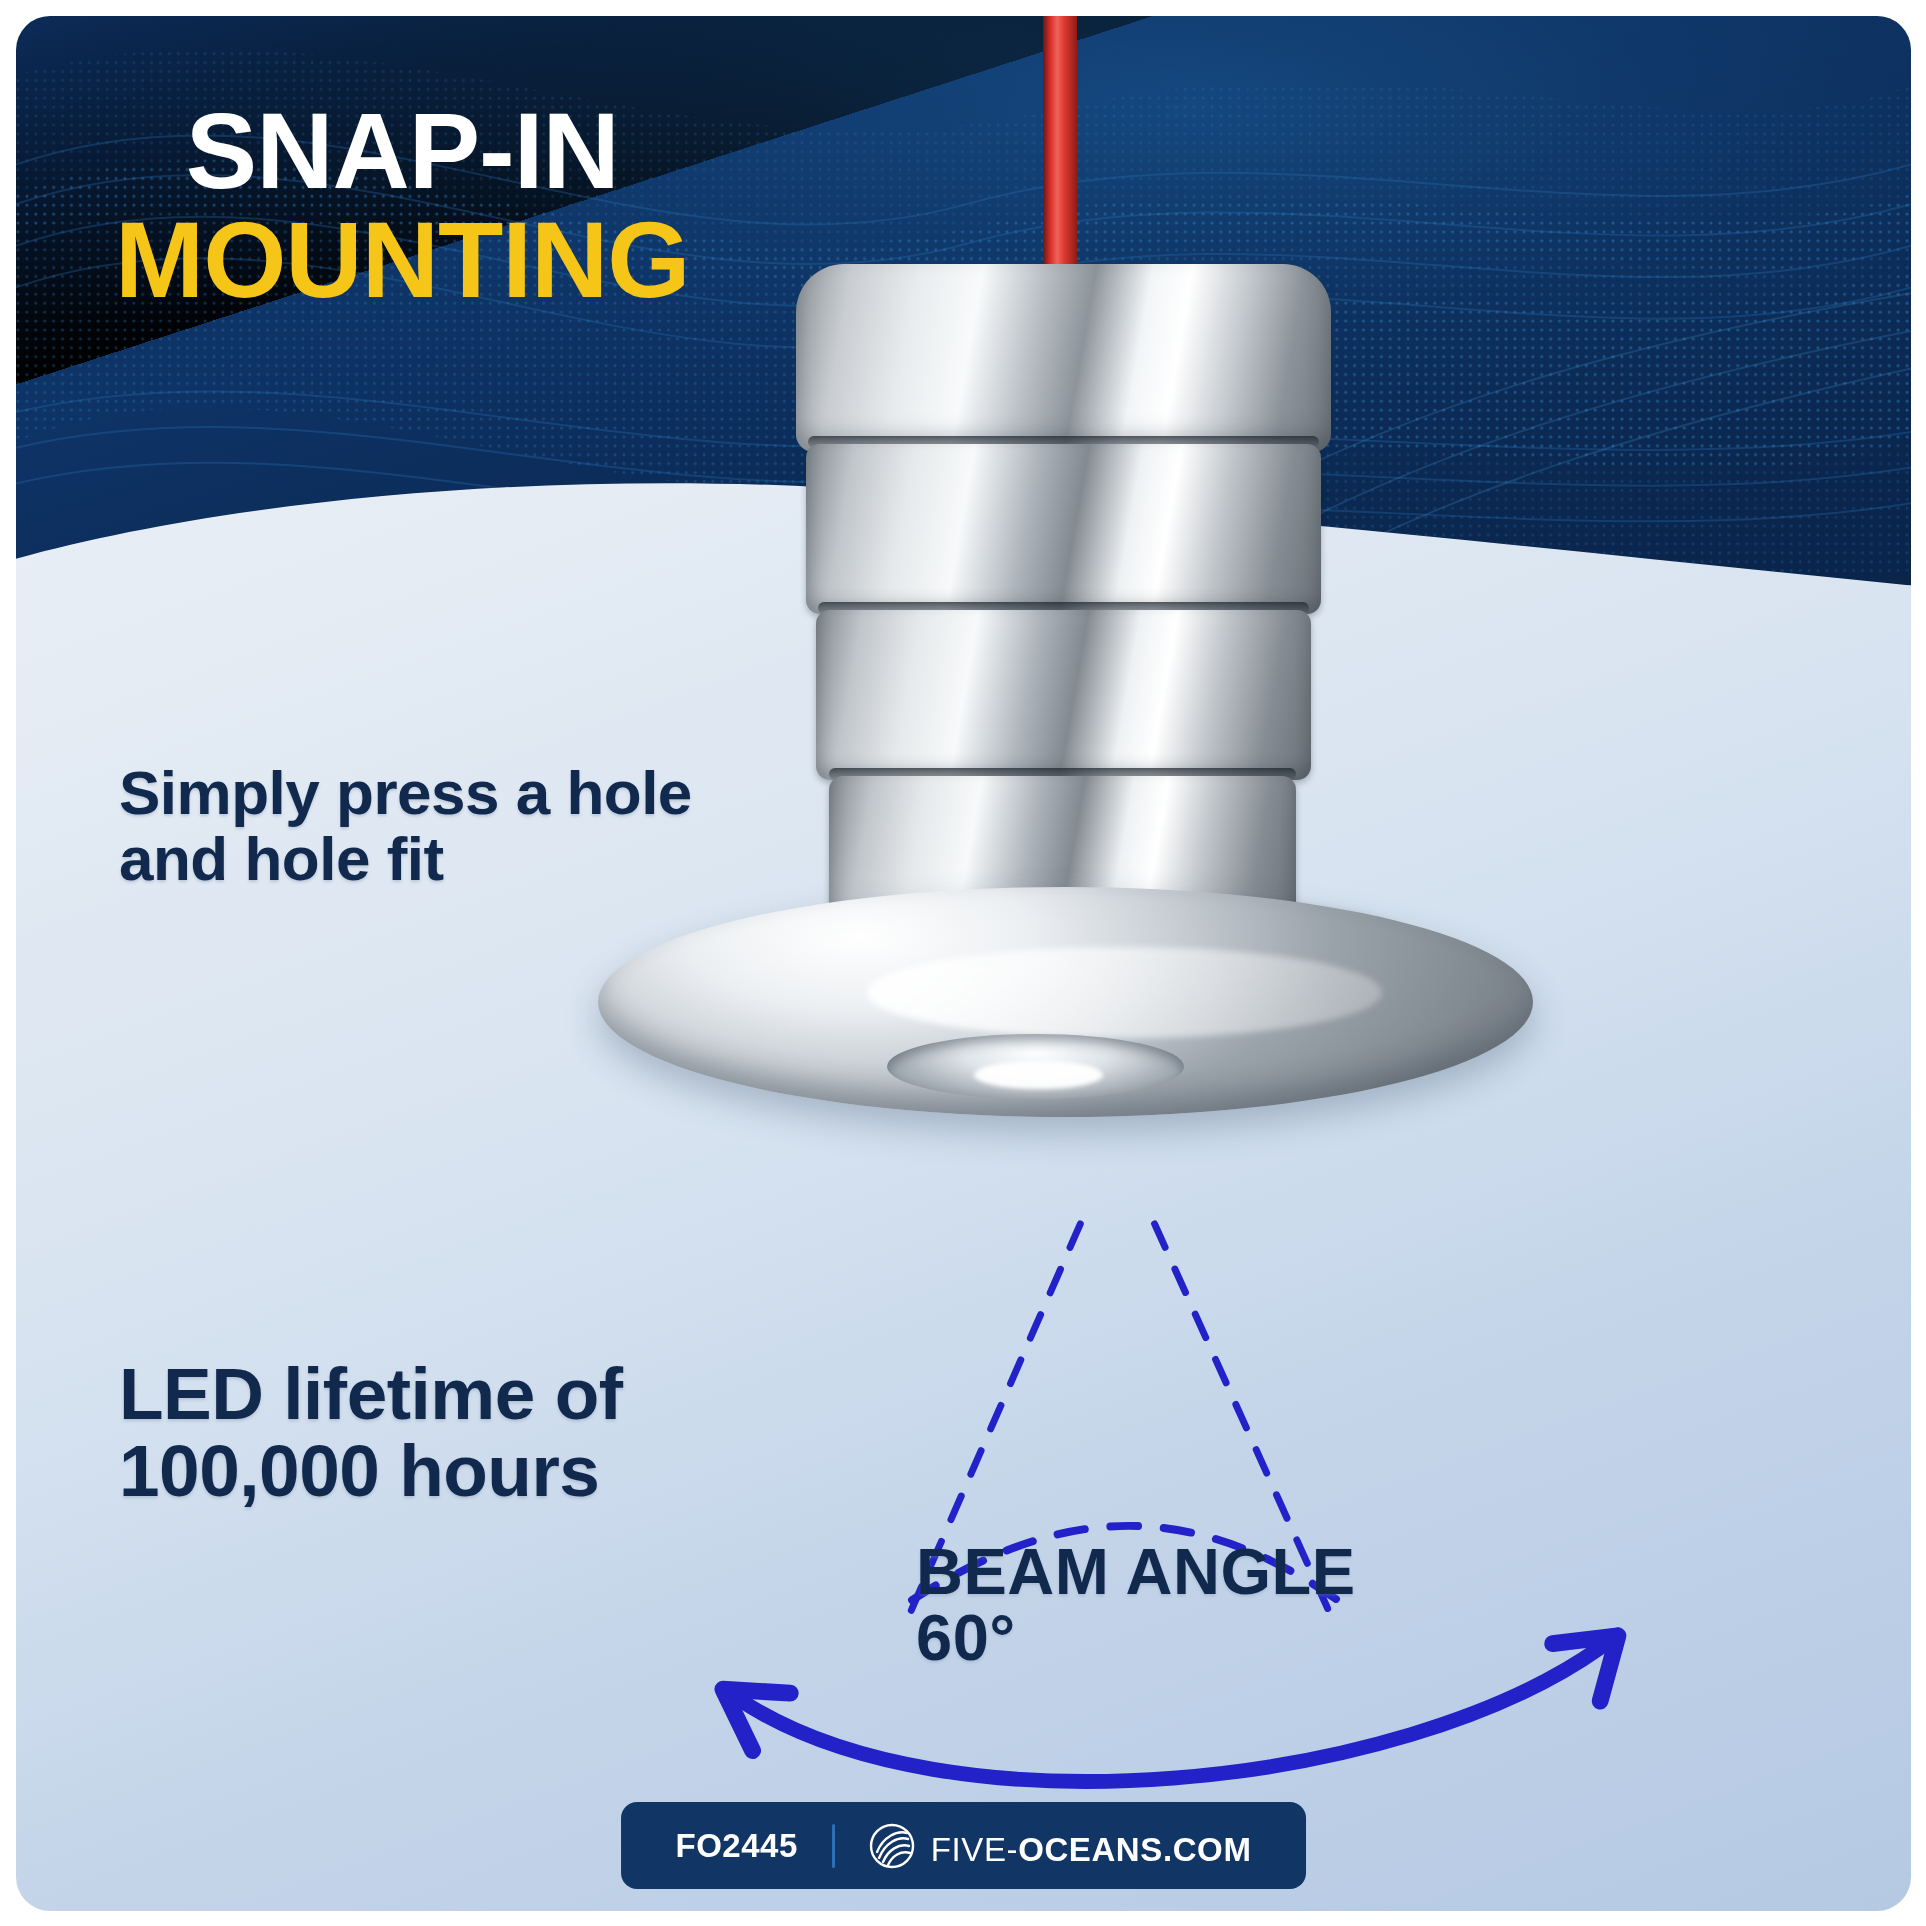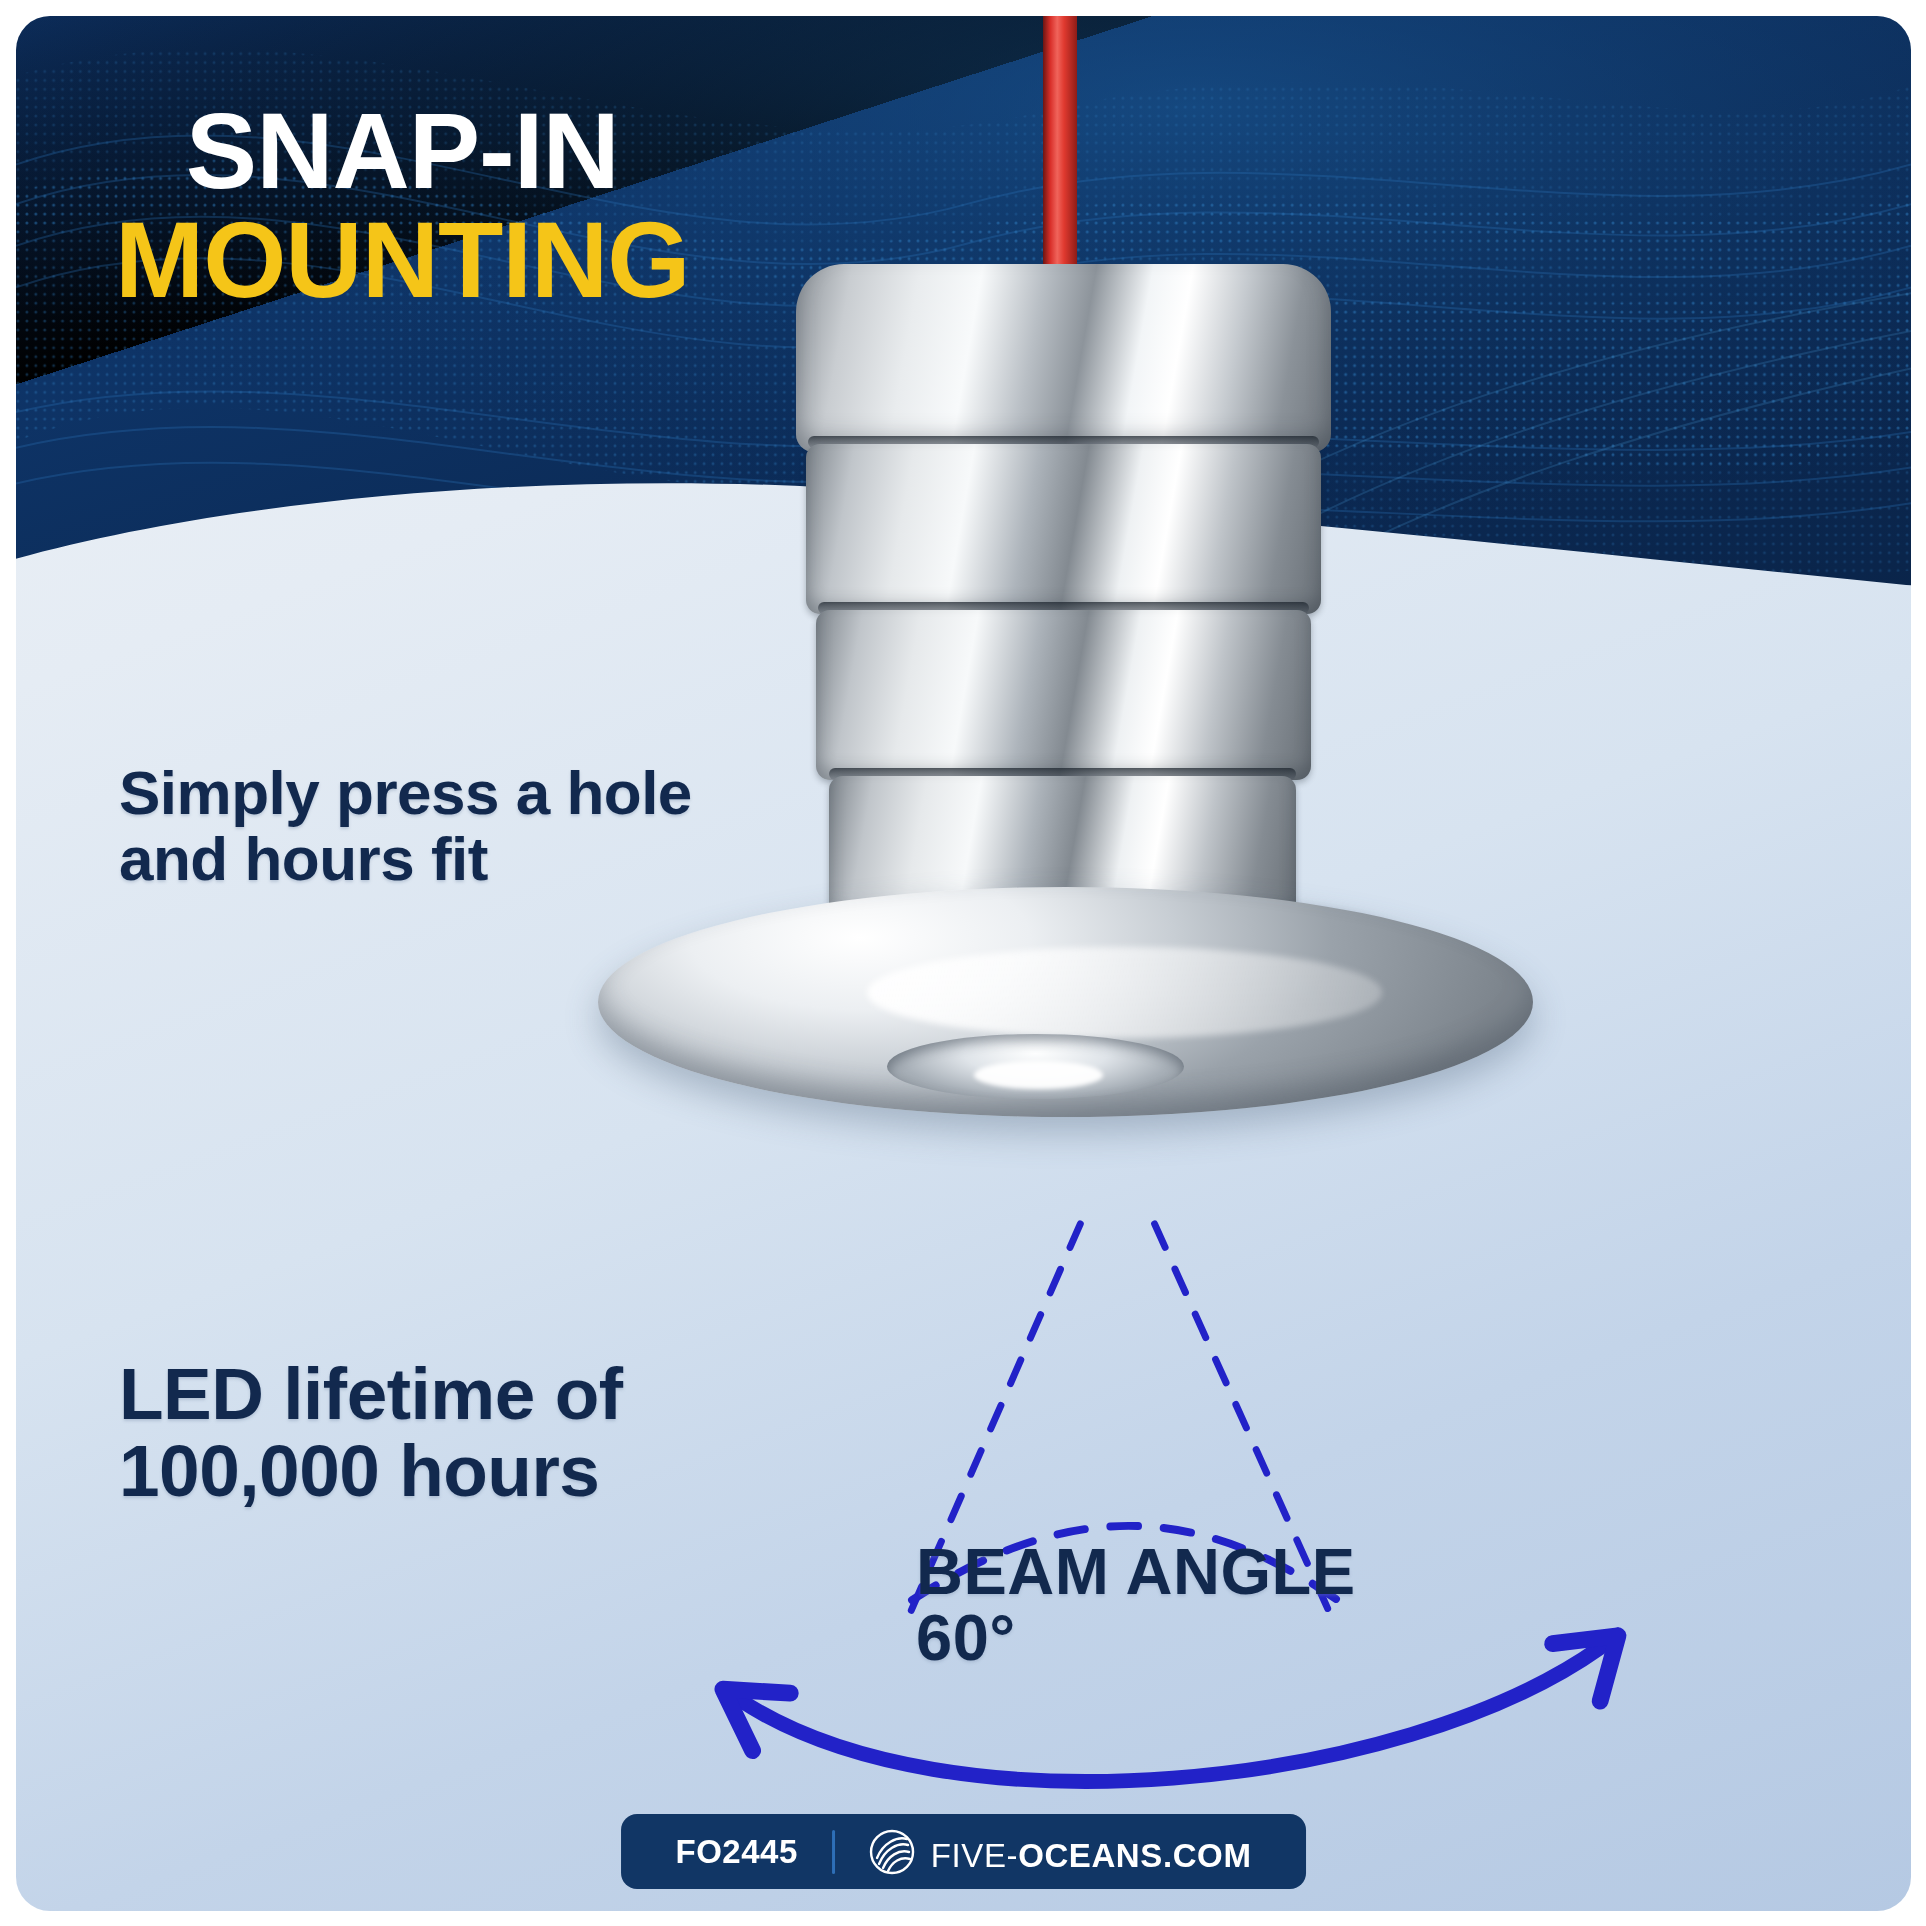--- a/index.html
+++ b/index.html
@@ -100,21 +100,21 @@
     position:absolute; left:900px; top:1523px; width:515px; z-index:13;
     color:#12294e; font-weight:700;
     line-height:1.02; text-shadow:0 2px 3px rgba(120,140,170,.3);
   }
   #beam-label .bl-1{ font-size:65px; letter-spacing:0.5px; }
   #beam-label .bl-2{ font-size:65px; letter-spacing:0.5px; }
 
   
   #footer{
     position:absolute; left:50%; transform:translateX(-50%); bottom:22px;
-    height:75px; padding:0 55px; border-radius:16px;
+    height:87px; padding:0 55px; border-radius:16px;
     background:#113665; display:flex; align-items:center; gap:34px; z-index:20;
   }
   #footer .sku{ color:#ffffff; font-weight:800; font-size:33px; letter-spacing:0.5px; }
   #footer .sep{ width:3px; height:44px; background:#2e6fb7; border-radius:2px; }
   #footer .brandwrap{ display:flex; align-items:flex-end; gap:16px; }
   #footer .brand{ color:#ffffff; font-size:33px; letter-spacing:0.6px; }
   #footer .brand b{ font-weight:800; }
   #footer .brand i{ font-style:normal; font-weight:400; }
 </style>
 </head>
@@ -192,21 +192,21 @@
     <div class="ring r3"></div>
     <div class="flange-dark"></div>
     <div class="flange"></div>
     <div class="flange-hi"></div>
     <div class="lens"></div>
     <div class="lens-spec"></div>
   </div>
 
   <div class="body-text" id="copy-1">
     <div>Simply press a hole</div>
-    <div>and hours fit</div>
+    <div>and hole fit</div>
   </div>
 
   <div class="body-text" id="copy-2">
     <div>LED lifetime of</div>
     <div>100,000 hours</div>
   </div>
 
   <svg id="beam" viewBox="0 0 1914 1914">
 
     <line x1="1075" y1="1220" x2="900" y2="1620" stroke="#2222c8" stroke-width="7" stroke-dasharray="26 24" stroke-linecap="round"></line>

